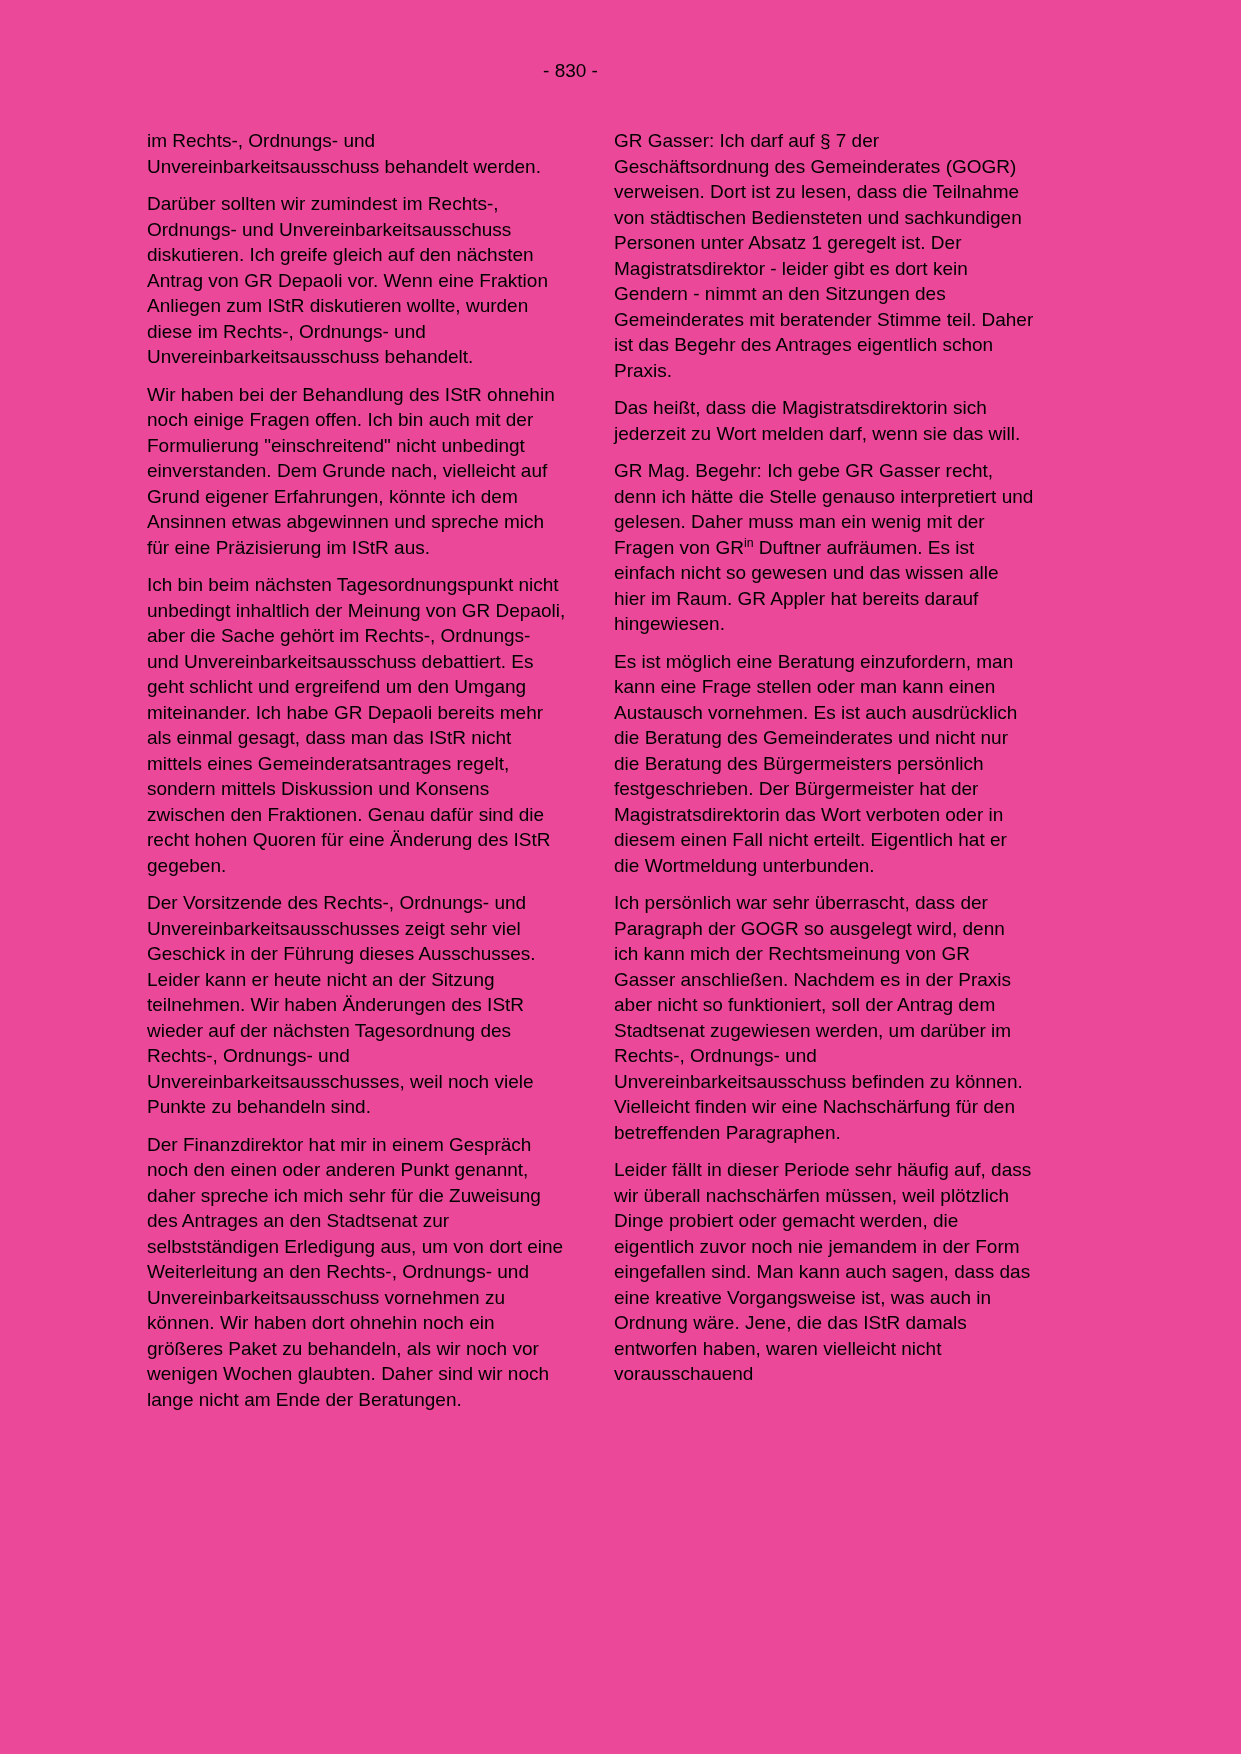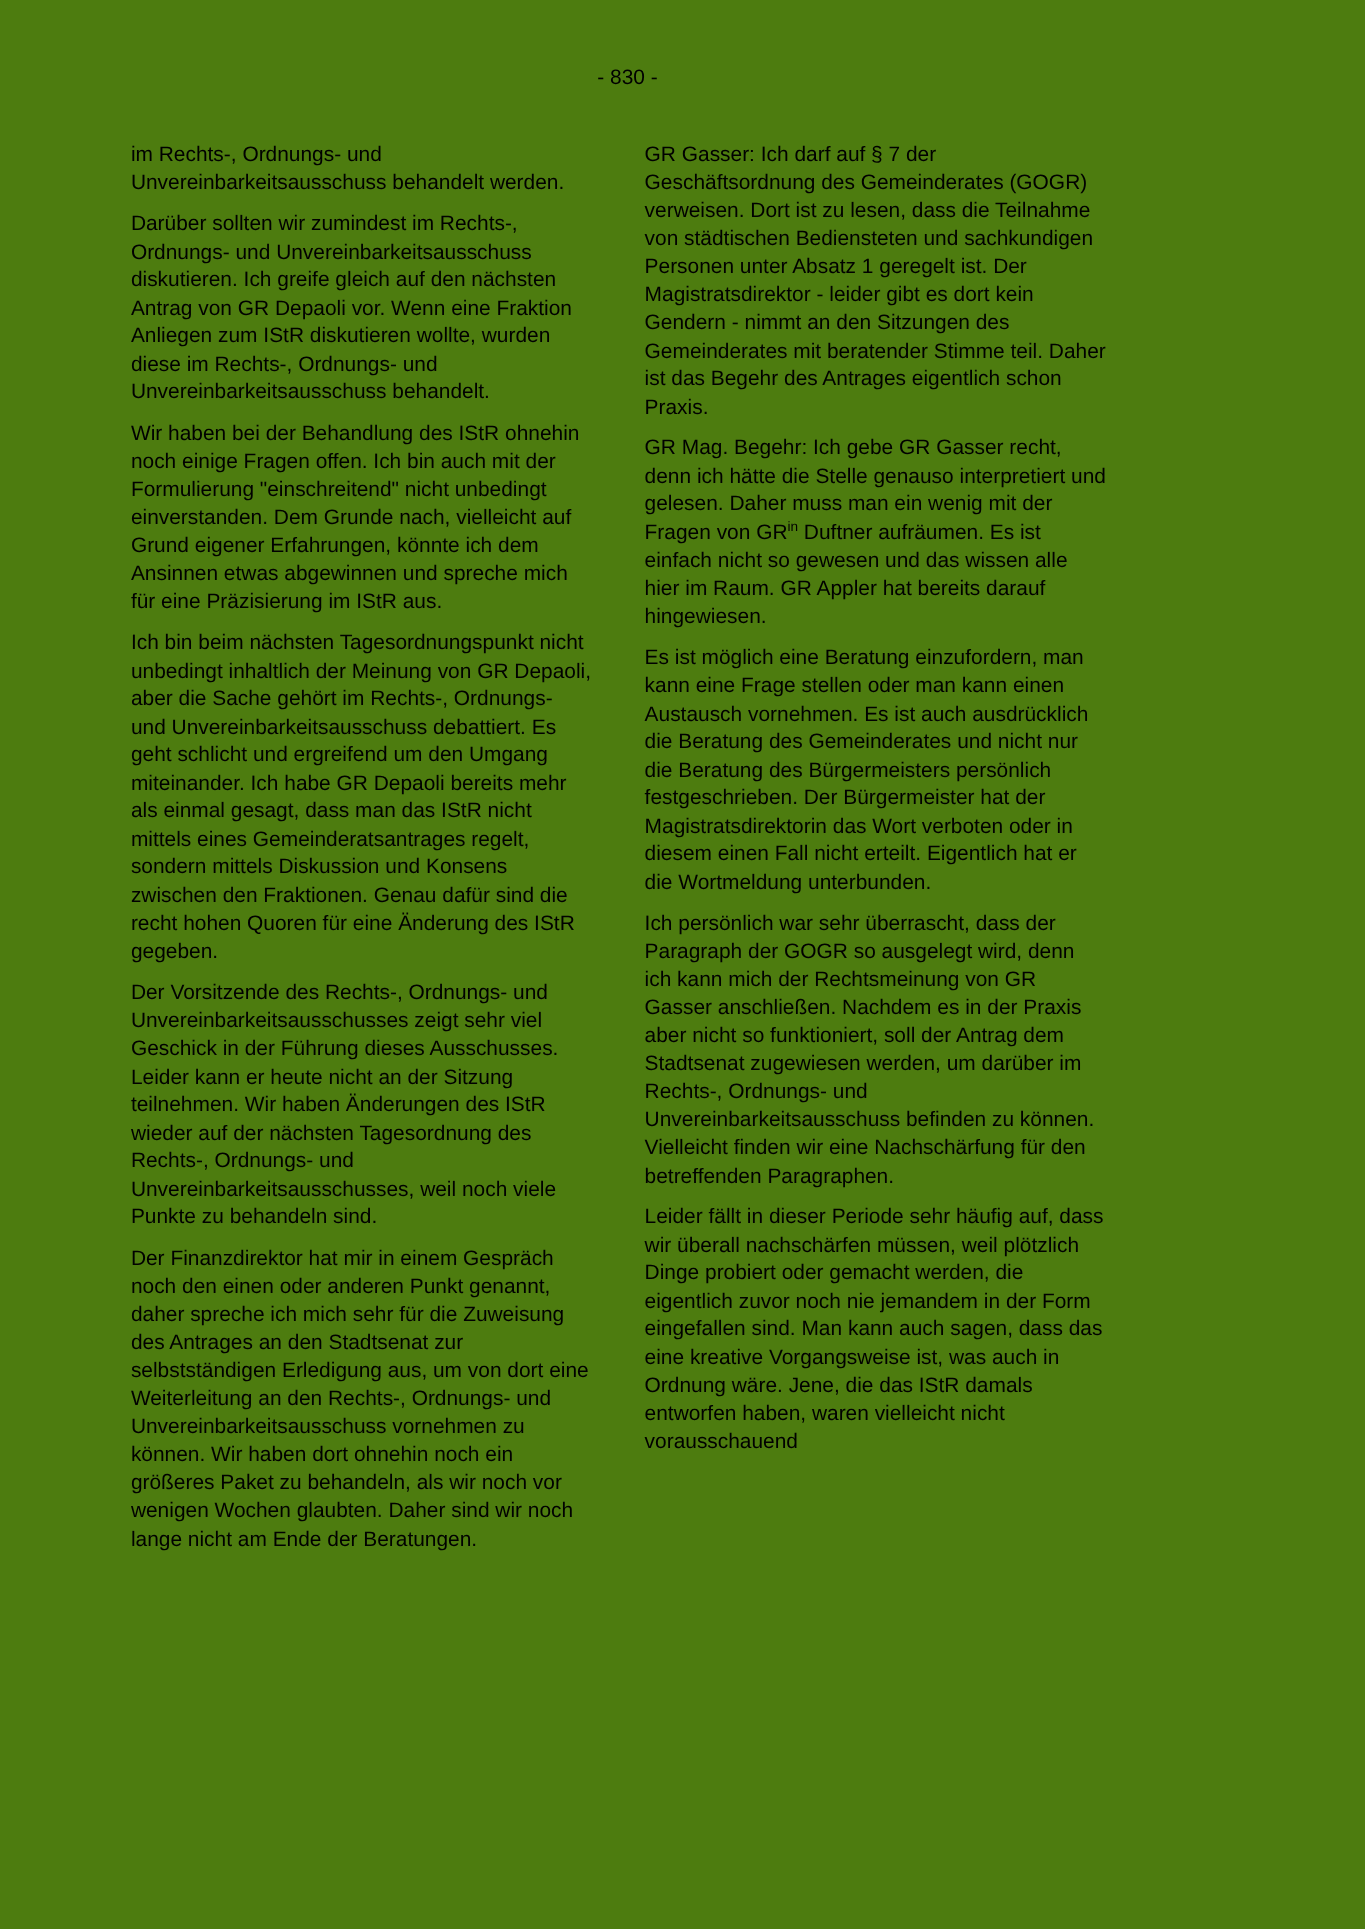--- a/index.html
+++ b/index.html
@@ -5,39 +5,39 @@
   html, body {
     margin: 0;
     padding: 0;
     background: #e8e8e8;
   }
   .page {
     position: relative;
     width: 1241px;
     height: 1754px;
     margin: 0 auto;
-    background: #4d7c0f;
+    background: #ec4899;
     color: #000000;
     font-family: "Liberation Sans", "DejaVu Sans", sans-serif;
     font-size: 19px;
     line-height: 25.5px;
     box-sizing: border-box;
     overflow: hidden;
   }
   .page-number {
     position: absolute;
     top: 58px;
     left: 133px;
     width: 875px;
     text-align: center;
   }
   .content {
     position: absolute;
     top: 128px;
-    left: 119px;
+    left: 147px;
     width: 890px;
     display: flex;
     gap: 47px;
   }
   .col {
     width: 420px;
     text-align: left;
     hyphens: auto;
     -webkit-hyphens: auto;
   }
@@ -78,20 +78,21 @@
       <p class="para"><span>Ich bin beim nächsten Tagesordnungspunkt nicht unbedingt inhaltlich der Meinung von GR Depaoli, aber die Sache gehört im Rechts-, Ordnungs- und Unvereinbarkeitsausschuss debattiert. Es geht schlicht und ergreifend um den Umgang miteinander. Ich habe GR Depaoli bereits mehr als einmal gesagt, dass man das IStR nicht mittels eines Gemeinderatsantrages regelt, sondern mittels Diskussion und Konsens zwischen den Fraktionen. Genau dafür sind die recht hohen Quoren für eine Änderung des IStR gegeben.</span></p>
       <p class="para"><span>Der Vorsitzende des Rechts-, Ordnungs- und Unvereinbarkeitsausschusses zeigt sehr viel Geschick in der Führung dieses Ausschusses. Leider kann er heute nicht an der Sitzung teilnehmen. Wir haben Änderungen des IStR wieder auf der nächsten Tagesordnung des Rechts-, Ordnungs- und Unvereinbarkeitsausschusses, weil noch viele Punkte zu behandeln sind.</span></p>
       <p class="para"><span>Der Finanzdirektor hat mir in einem Gespräch noch den einen oder anderen Punkt genannt, daher spreche ich mich sehr für die Zuweisung des Antrages an den Stadtsenat zur selbstständigen Erledigung aus, um von dort eine Weiterleitung an den Rechts-, Ordnungs- und Unvereinbarkeitsausschuss vornehmen zu können. Wir haben dort ohnehin noch ein größeres Paket zu behandeln, als wir noch vor wenigen Wochen glaubten. Daher sind wir noch lange nicht am Ende der Beratungen.</span></p>
     </div>
 
     <div class="col">
 
       <p class="para"><b class="speaker">GR Gasser:</b>
         <span>Ich darf auf § 7 der Geschäftsordnung des Gemeinderates (GOGR) verweisen. Dort ist zu lesen, dass die Teilnahme von städtischen Bediensteten und sachkundigen Personen unter Absatz 1 geregelt ist. Der Magistratsdirektor - leider gibt es dort kein Gendern - nimmt an den Sitzungen des Gemeinderates mit beratender Stimme teil. Daher ist das Begehr des Antrages eigentlich schon Praxis.</span></p>
 
+      <p class="para"><span>Das heißt, dass die Magistratsdirektorin sich jederzeit zu Wort melden darf, wenn sie das will.</span></p>
 
       <p class="para"><b class="speaker">GR Mag. Begehr:</b>
         <span>Ich gebe GR Gasser recht, denn ich hätte die Stelle genauso interpretiert und gelesen. Daher muss man ein wenig mit der Fragen von GR</span><sup class="gr-sup">in</sup><span> Duftner aufräumen. Es ist einfach nicht so gewesen und das wissen alle hier im Raum. GR Appler hat bereits darauf hingewiesen.</span></p>
 
       <p class="para"><span>Es ist möglich eine Beratung einzufordern, man kann eine Frage stellen oder man kann einen Austausch vornehmen. Es ist auch ausdrücklich die Beratung des Gemeinderates und nicht nur die Beratung des Bürgermeisters persönlich festgeschrieben. Der Bürgermeister hat der Magistratsdirektorin das Wort verboten oder in diesem einen Fall nicht erteilt. Eigentlich hat er die Wortmeldung unterbunden.</span></p>
       <p class="para"><span>Ich persönlich war sehr überrascht, dass der Paragraph der GOGR so ausgelegt wird, denn ich kann mich der Rechtsmeinung von GR Gasser anschließen. Nachdem es in der Praxis aber nicht so funktioniert, soll der Antrag dem Stadtsenat zugewiesen werden, um darüber im Rechts-, Ordnungs- und Unvereinbarkeitsausschuss befinden zu können. Vielleicht finden wir eine Nachschärfung für den betreffenden Paragraphen.</span></p>
       <p class="para"><span>Leider fällt in dieser Periode sehr häufig auf, dass wir überall nachschärfen müssen, weil plötzlich Dinge probiert oder gemacht werden, die eigentlich zuvor noch nie jemandem in der Form eingefallen sind. Man kann auch sagen, dass das eine kreative Vorgangsweise ist, was auch in Ordnung wäre. Jene, die das IStR damals entworfen haben, waren vielleicht nicht vorausschauend</span></p>
     </div>
 
   </div>

